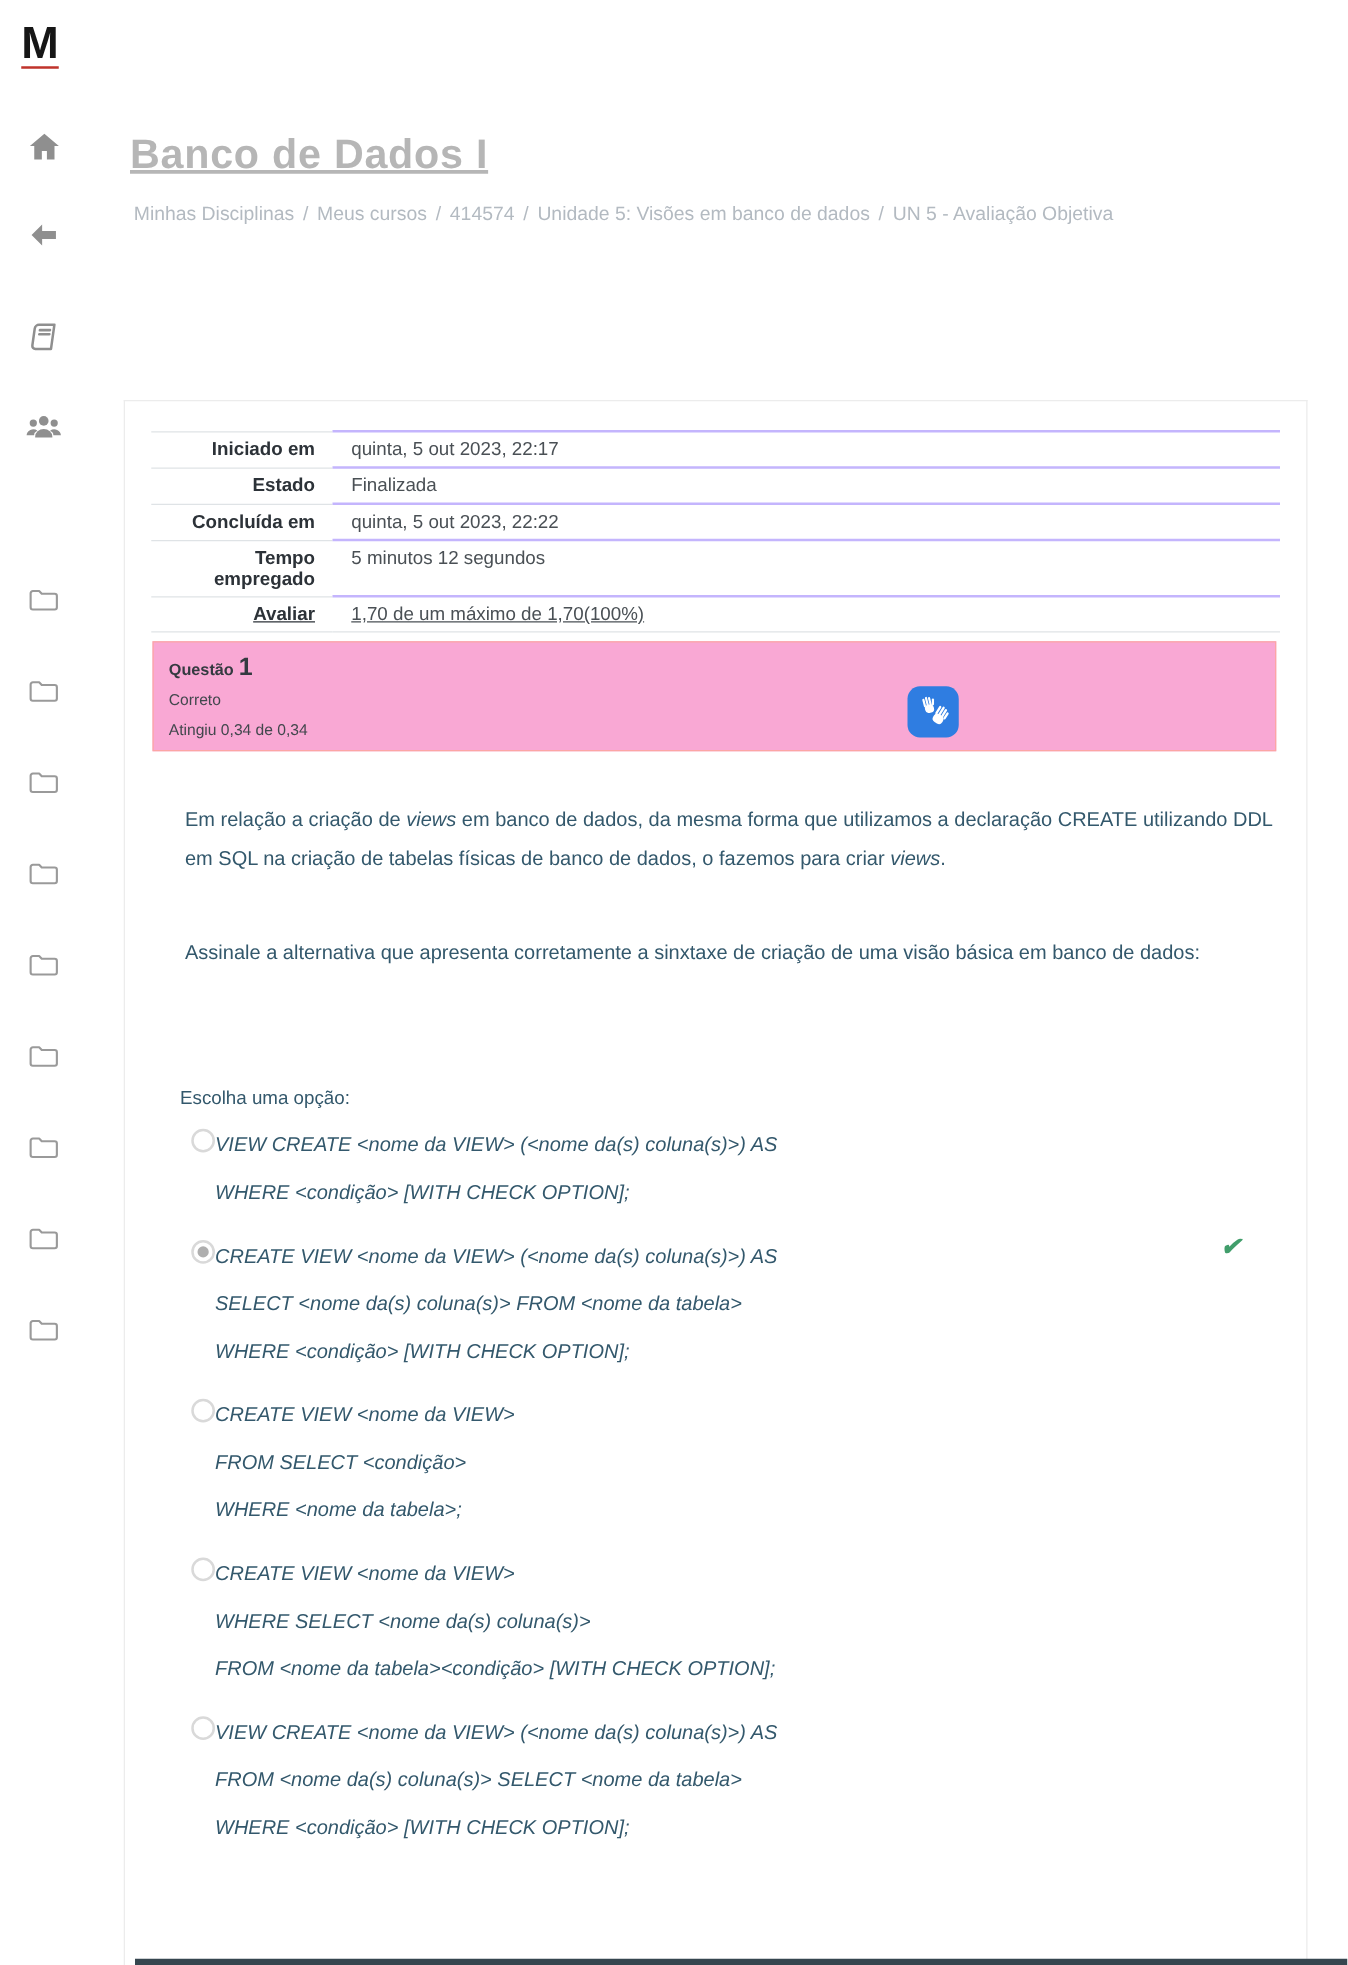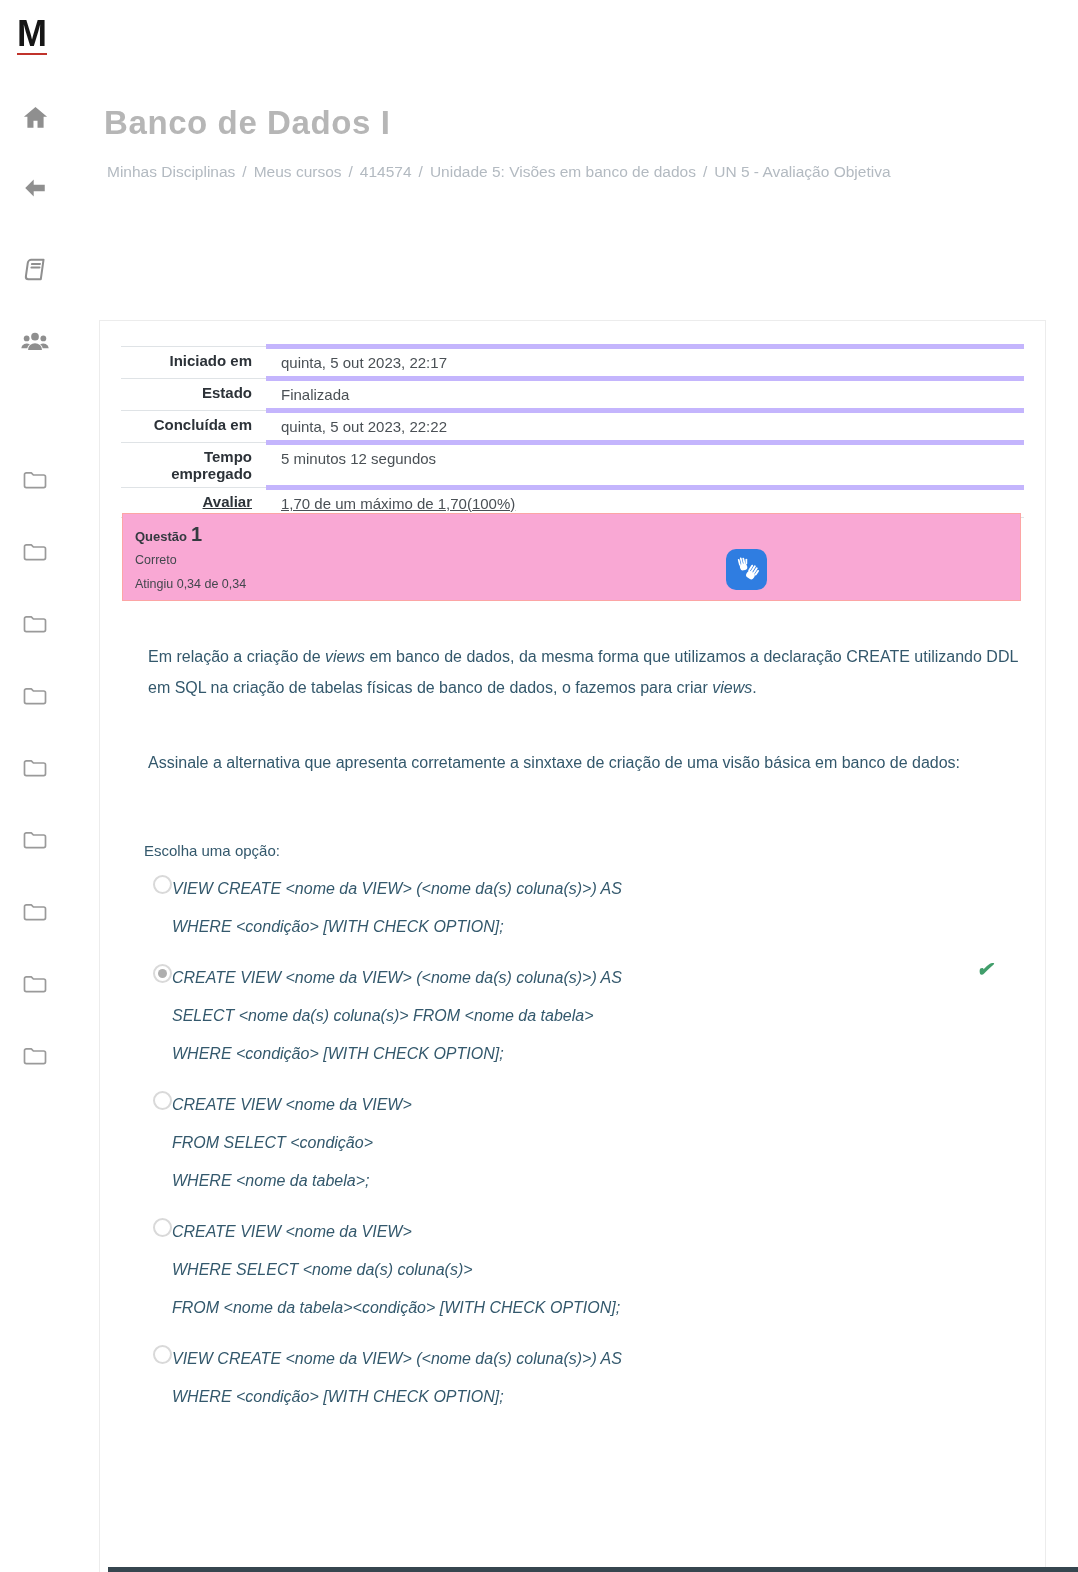--- a/index.html
+++ b/index.html
@@ -15,47 +15,47 @@
   .sidebar{position:absolute;left:0;top:0;width:70px;height:1572px;background:#fff;}
   .logo{position:absolute;left:17px;top:16px;font-size:36px;font-weight:bold;color:#161616;line-height:1;cursor:pointer;}
   .logo-underline{display:block;height:2px;background:var(--logo-red);margin-top:1px;}
   .side-icon{position:absolute;left:0;width:70px;display:flex;justify-content:center;cursor:pointer;}
   .side-icon svg{display:block;}
   .ic-home{top:104px;} .ic-back{top:175px;} .ic-book{top:256px;} .ic-users{top:328px;}
   .folders{position:absolute;left:0;top:469px;width:70px;display:flex;flex-direction:column;gap:46px;align-items:center;}
   .folders .side-folder{cursor:pointer;}
   
   .page-title{position:absolute;left:104px;top:104px;margin:0;font-size:33px;font-weight:bold;
-    letter-spacing:.6px;color:var(--title-gray);}
+    letter-spacing:.6px;color:var(--title-gray);text-decoration:underline;}
   .breadcrumb{position:absolute;left:107px;top:163px;font-size:15.5px;color:#b3bac1;white-space:nowrap;}
   .breadcrumb .sep{margin:0 7px;}
   .breadcrumb .crumb{cursor:pointer;}
   
   .content-box{position:absolute;left:99px;top:320px;width:945px;height:1252px;background:#fff;
     border:1px solid #ececec;border-bottom:none;}
   
   .summary{position:absolute;left:21px;top:23px;width:903px;border-collapse:collapse;}
   .summary th{width:131px;text-align:right;vertical-align:top;font-size:15px;font-weight:bold;
     color:#2c3238;padding:5px 14px 5px 0;border-top:1px solid #dfe3e6;}
   .summary td{font-size:15px;color:#4a5055;text-align:left;vertical-align:top;
-    padding:5px 0 5px 15px;border-top:5px solid #c4b5fd;}
+    padding:5px 0 5px 15px;border-top:2px solid #c4b5fd;}
   .summary tr:last-child th,.summary tr:last-child td{border-bottom:1px solid #dfe3e6;text-decoration:underline;}
   
   .qinfo{position:absolute;left:22px;top:192px;width:897px;height:86px;border:1px solid #fca5a5;background:#f9a8d4;}
   .qtitle{position:absolute;left:12px;top:9px;font-size:13px;font-weight:bold;color:#343a40;}
   .qnum{font-size:20px;font-weight:600;margin-left:4px;}
   .qstatus{position:absolute;left:12px;top:39px;font-size:12.5px;color:#42474d;text-align:right;}
   .qpoints{position:absolute;left:12px;top:63px;font-size:12.5px;color:#42474d;}
   .handtalk{position:absolute;left:603px;top:35px;width:41px;height:41px;border-radius:10px;
     background:var(--accent-blue);display:flex;align-items:center;justify-content:center;cursor:pointer;}
   
   .qbody{position:absolute;left:44px;top:316px;width:879px;color:var(--question-text);}
   .qbody p{margin:4px;font-size:16px;line-height:31px;}
   .p-intro{margin-bottom:44px !important;}
-  .choose{margin-top:62px;font-size:15px;line-height:22px;}
+  .choose{margin-top:90px;font-size:15px;line-height:22px;}
   .options{margin-top:8px;}
   .option{display:flex;gap:0;padding-left:9px;margin-bottom:13px;position:relative;font-style:italic;}
   .radio{flex:none;width:15px;height:15px;margin-top:5px;border-radius:50%;
     border:2px solid #d9d9d9;background:#fff;box-sizing:content-box;cursor:pointer;}
   .radio.selected::after{content:"";display:block;width:9px;height:9px;margin:3px;border-radius:50%;background:#aeaeae;}
   .opt-lines{cursor:pointer;}
   .opt-line{font-size:16px;line-height:38px;}
   .check{position:absolute;right:30px;top:-2px;display:none;color:var(--correct-green);
     font-size:20px;font-weight:bold;}
   
@@ -256,20 +256,21 @@
             <div class="opt-line">WHERE SELECT &lt;nome da(s) coluna(s)&gt;</div>
             <div class="opt-line">FROM &lt;nome da tabela&gt;&lt;condição&gt; [WITH CHECK OPTION];</div>
           </div>
 
     </div>
 
     <div class="option">
       <span class="radio"></span>
       <div class="opt-lines">
             <div class="opt-line">VIEW CREATE &lt;nome da VIEW&gt; (&lt;nome da(s) coluna(s)&gt;) AS</div>
+            <div class="opt-line">FROM &lt;nome da(s) coluna(s)&gt; SELECT &lt;nome da tabela&gt;</div>
             <div class="opt-line">WHERE &lt;condição&gt; [WITH CHECK OPTION];</div>
           </div>
 
     </div>
   </div>
   </div>
 
 </div>
 
 <div class="bottom-bar"></div>

